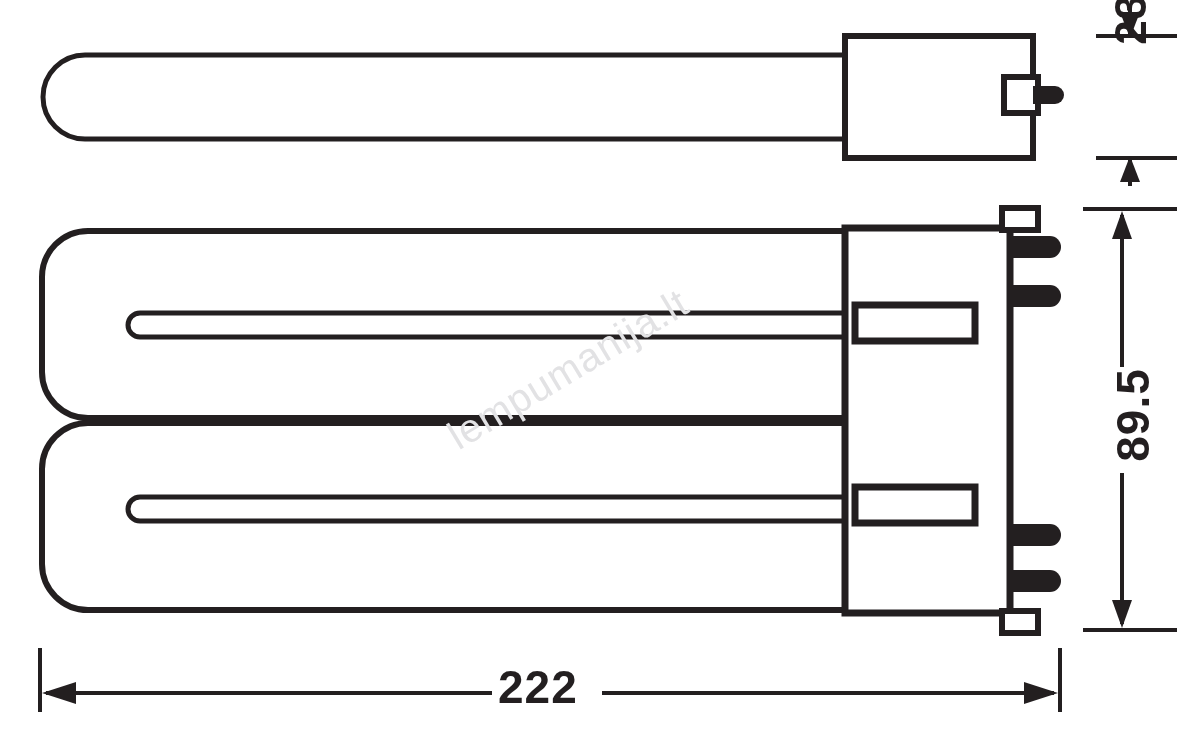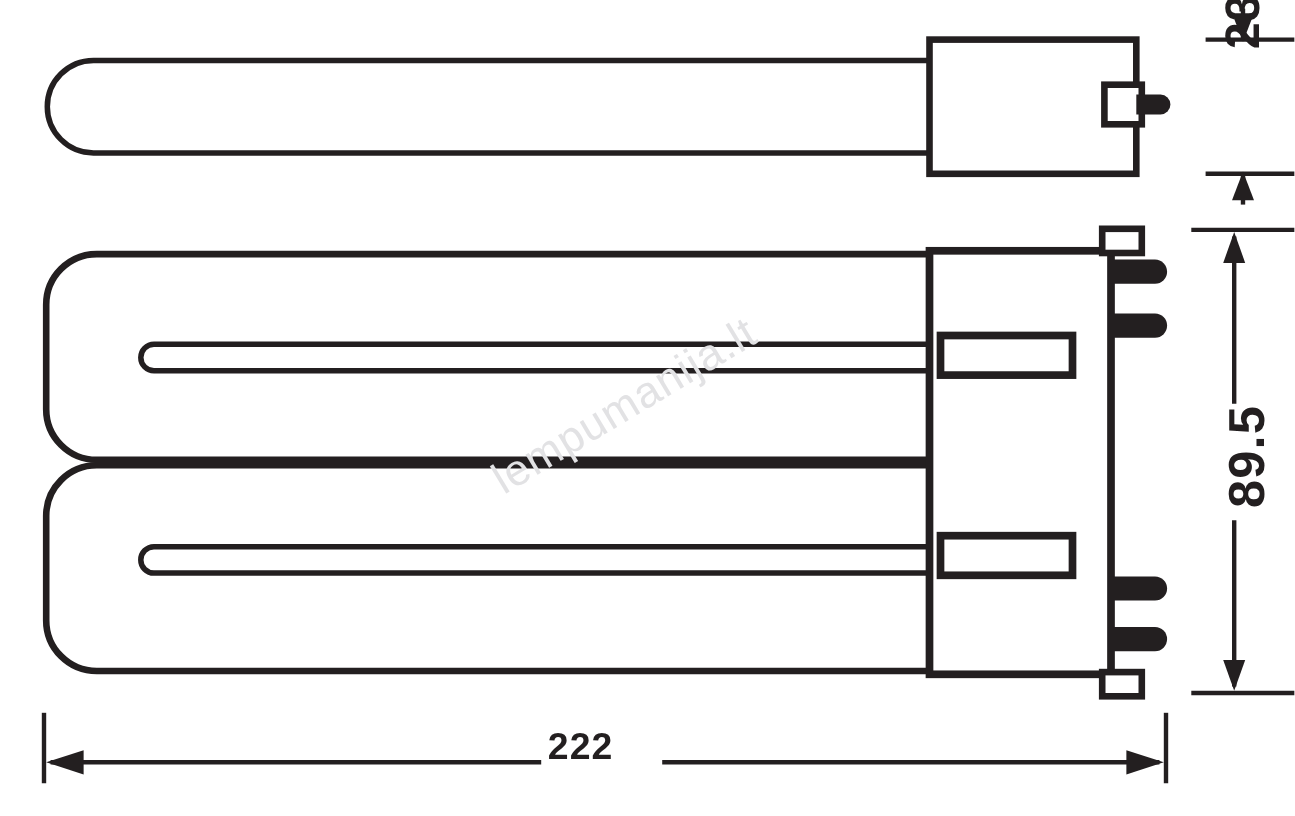--- a/index.html
+++ b/index.html
@@ -44,21 +44,21 @@
   #dim-89-5-label {
     font-size: 46px;
     left: 1106px;
     top: 480px;
     transform: rotate(-90deg);
     transform-origin: left top;
     width: 130px;
     text-align: center;
   }
   #dim-222-label {
-    font-size: 34px;
+    font-size: 46px;
     left: 498px;
     top: 660px;
   }
   #watermark {
     position: absolute;
     left: 440px;
     top: 420px;
     font-size: 40px;
     font-family: "Liberation Sans", sans-serif;
     color: #e2e2e4;

